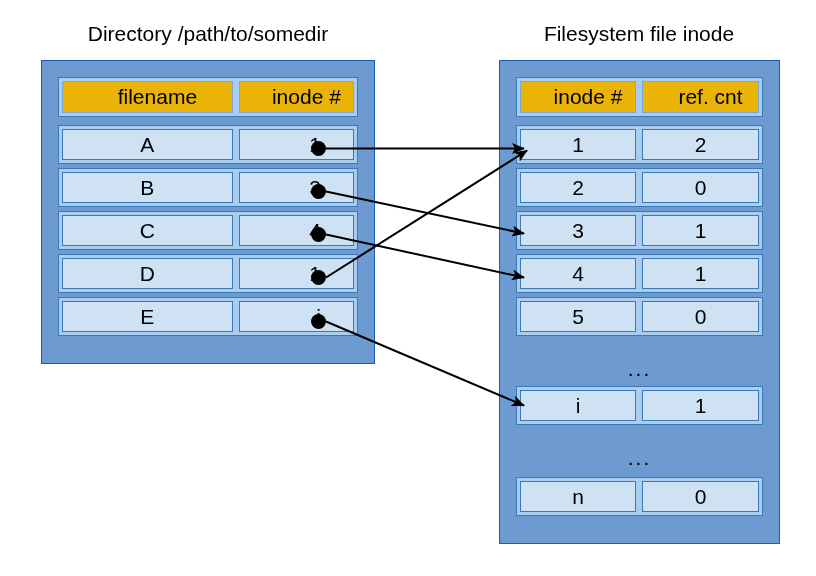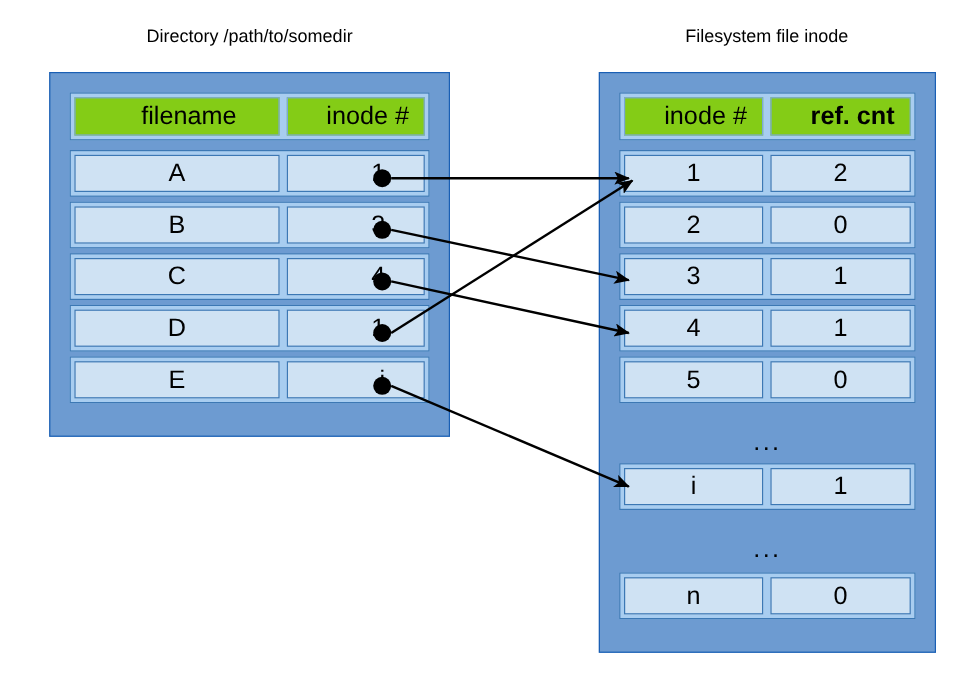--- a/index.html
+++ b/index.html
@@ -10,21 +10,21 @@
   body {
     width: 816px;
     height: 576px;
     position: relative;
     font-family: "Liberation Sans", sans-serif;
     overflow: hidden;
   }
 
   .title {
     position: absolute;
-    font-size: 15px;
+    font-size: 21px;
     color: #000000;
     white-space: nowrap;
     text-align: center;
   }
   #dir-title { left: 41px; top: 22px; width: 334px; }
   #fs-title  { left: 499px; top: 22px; width: 280px; }
 
   .panel {
     position: absolute;
     background: #6d9bd1;
@@ -50,21 +50,21 @@
     background: #cfe2f3;
     font-size: 21px;
     color: #000000;
     display: flex;
     align-items: center;
     justify-content: center;
     height: 100%;
     overflow: hidden;
   }
   .cell.header {
-    background: #84cc16;
+    background: #eab308;
     border-color: #7aa8d8;
     padding-left: 20px;
   }
   .cell.num-right {
     justify-content: flex-end;
     padding-right: 32px;
   }
 
   .ellipsis {
     position: absolute;
@@ -126,21 +126,21 @@
     <div class="cell" style="width:172px;">E</div>
     <div class="cell num-right" style="width:116px; margin-left:6px;">i</div>
   </div>
 </div>
 
 <div class="title" id="fs-title">Filesystem file inode</div>
 
 <div class="panel" id="fs-panel">
   <div class="rowwrap head" style="left:16px; top:16px; width:247px; height:40px;">
     <div class="cell header" style="width:117px;">inode #</div>
-    <div class="cell header" style="width:118px; margin-left:6px;font-weight:bold;">ref. cnt</div>
+    <div class="cell header" style="width:118px; margin-left:6px;">ref. cnt</div>
   </div>
 
   <div class="rowwrap" style="left:16px; top:64px; width:247px; height:39px;">
     <div class="cell" style="width:117px;">1</div>
     <div class="cell" style="width:118px; margin-left:6px;">2</div>
   </div>
 
   <div class="rowwrap" style="left:16px; top:107px; width:247px; height:39px;">
     <div class="cell" style="width:117px;">2</div>
     <div class="cell" style="width:118px; margin-left:6px;">0</div>

